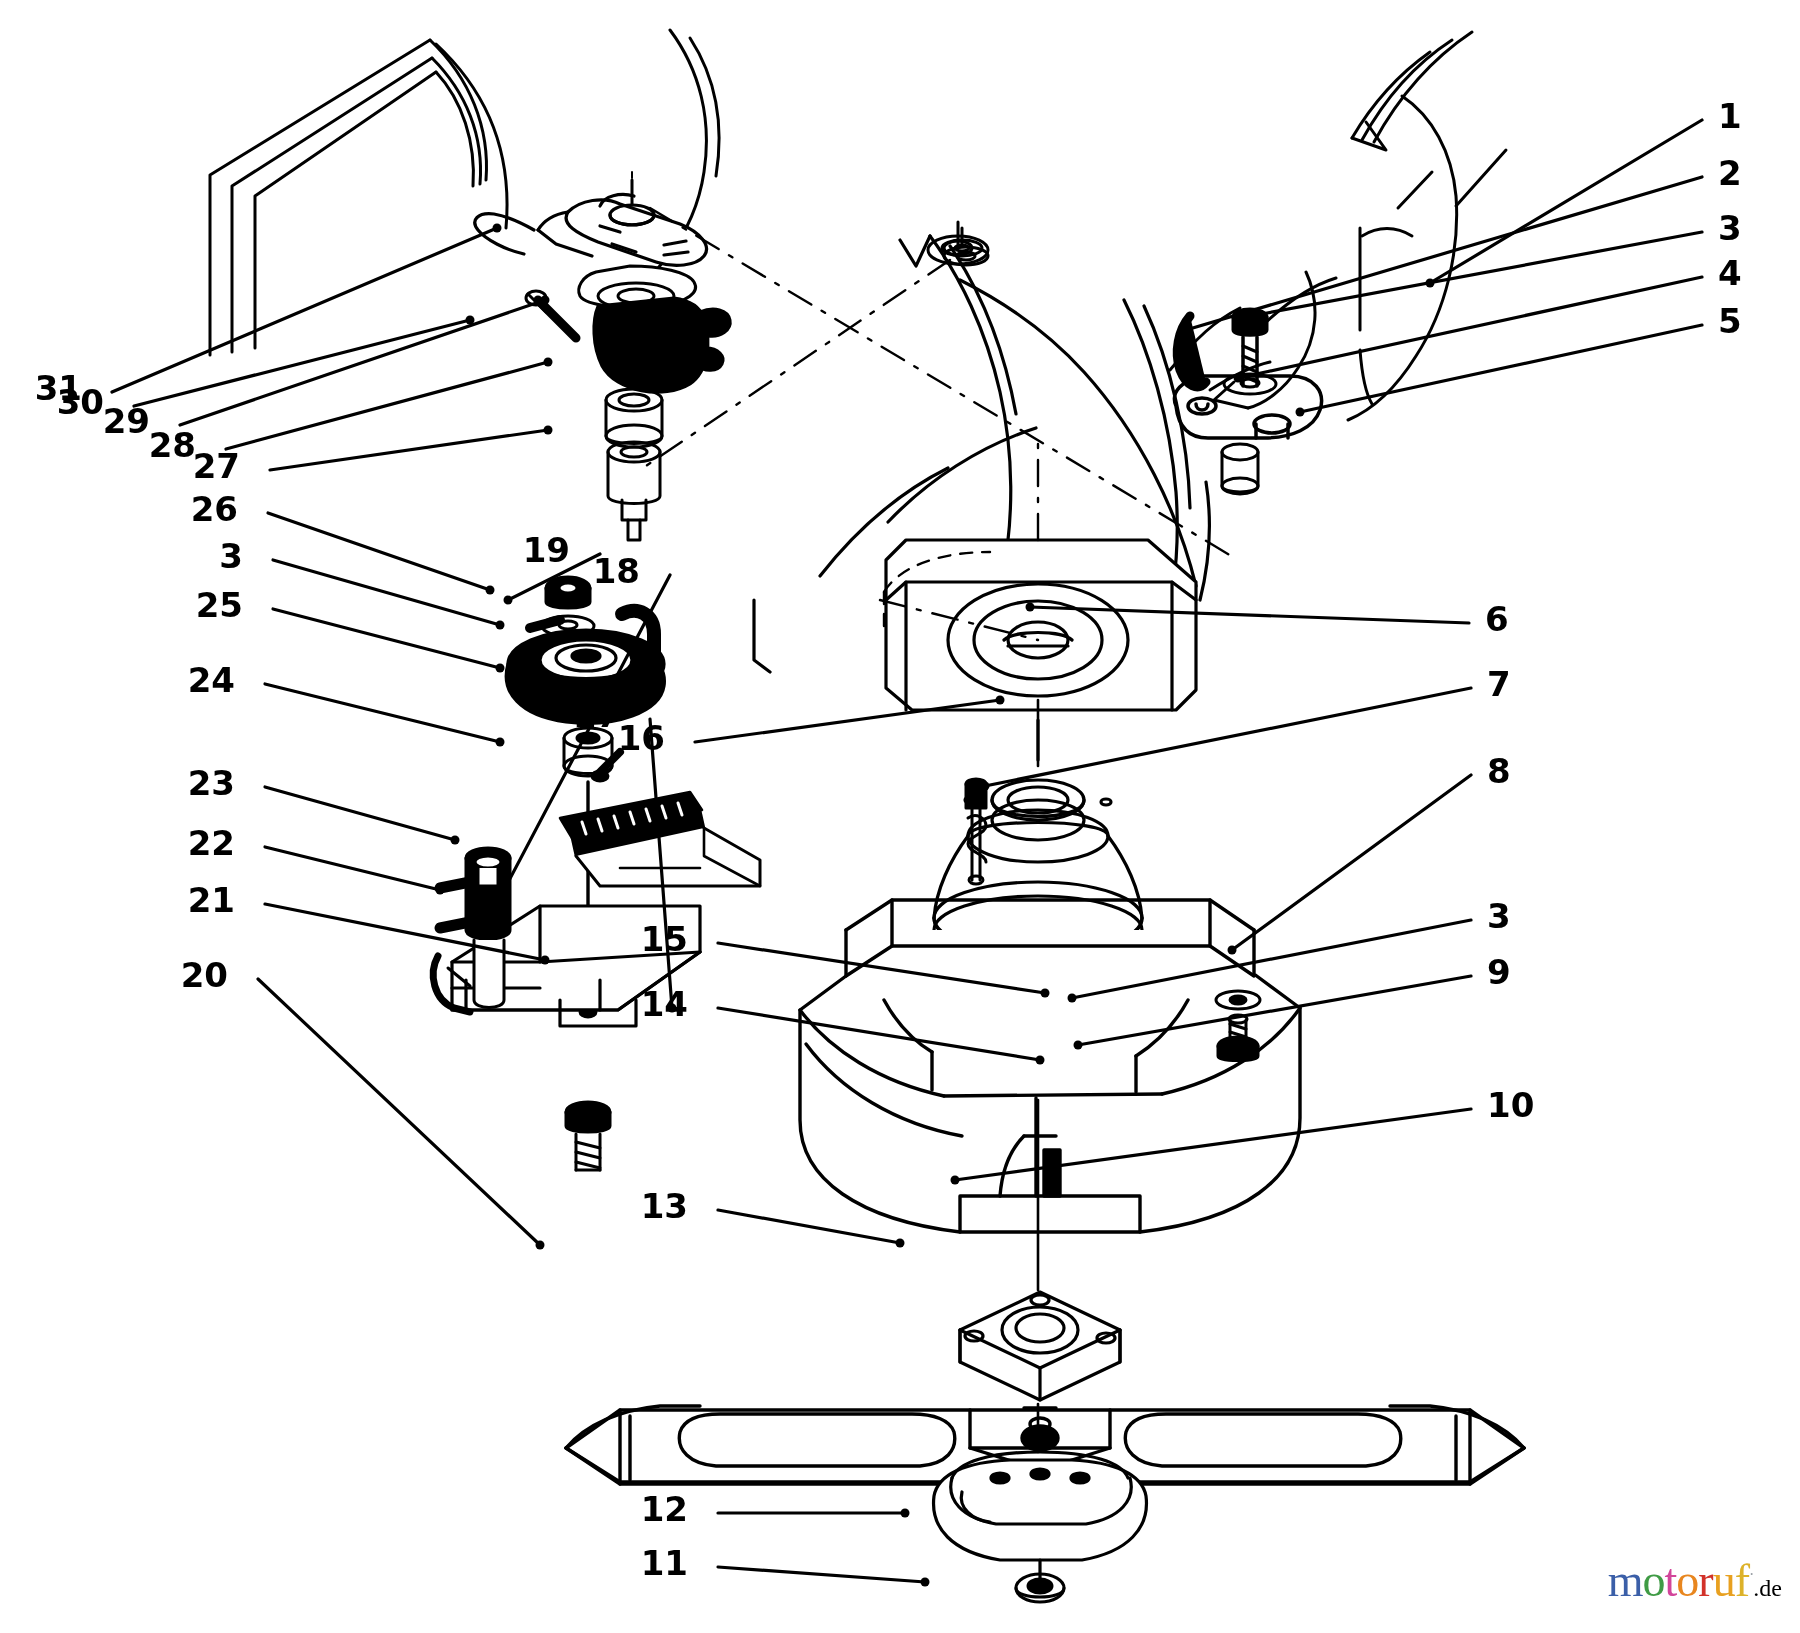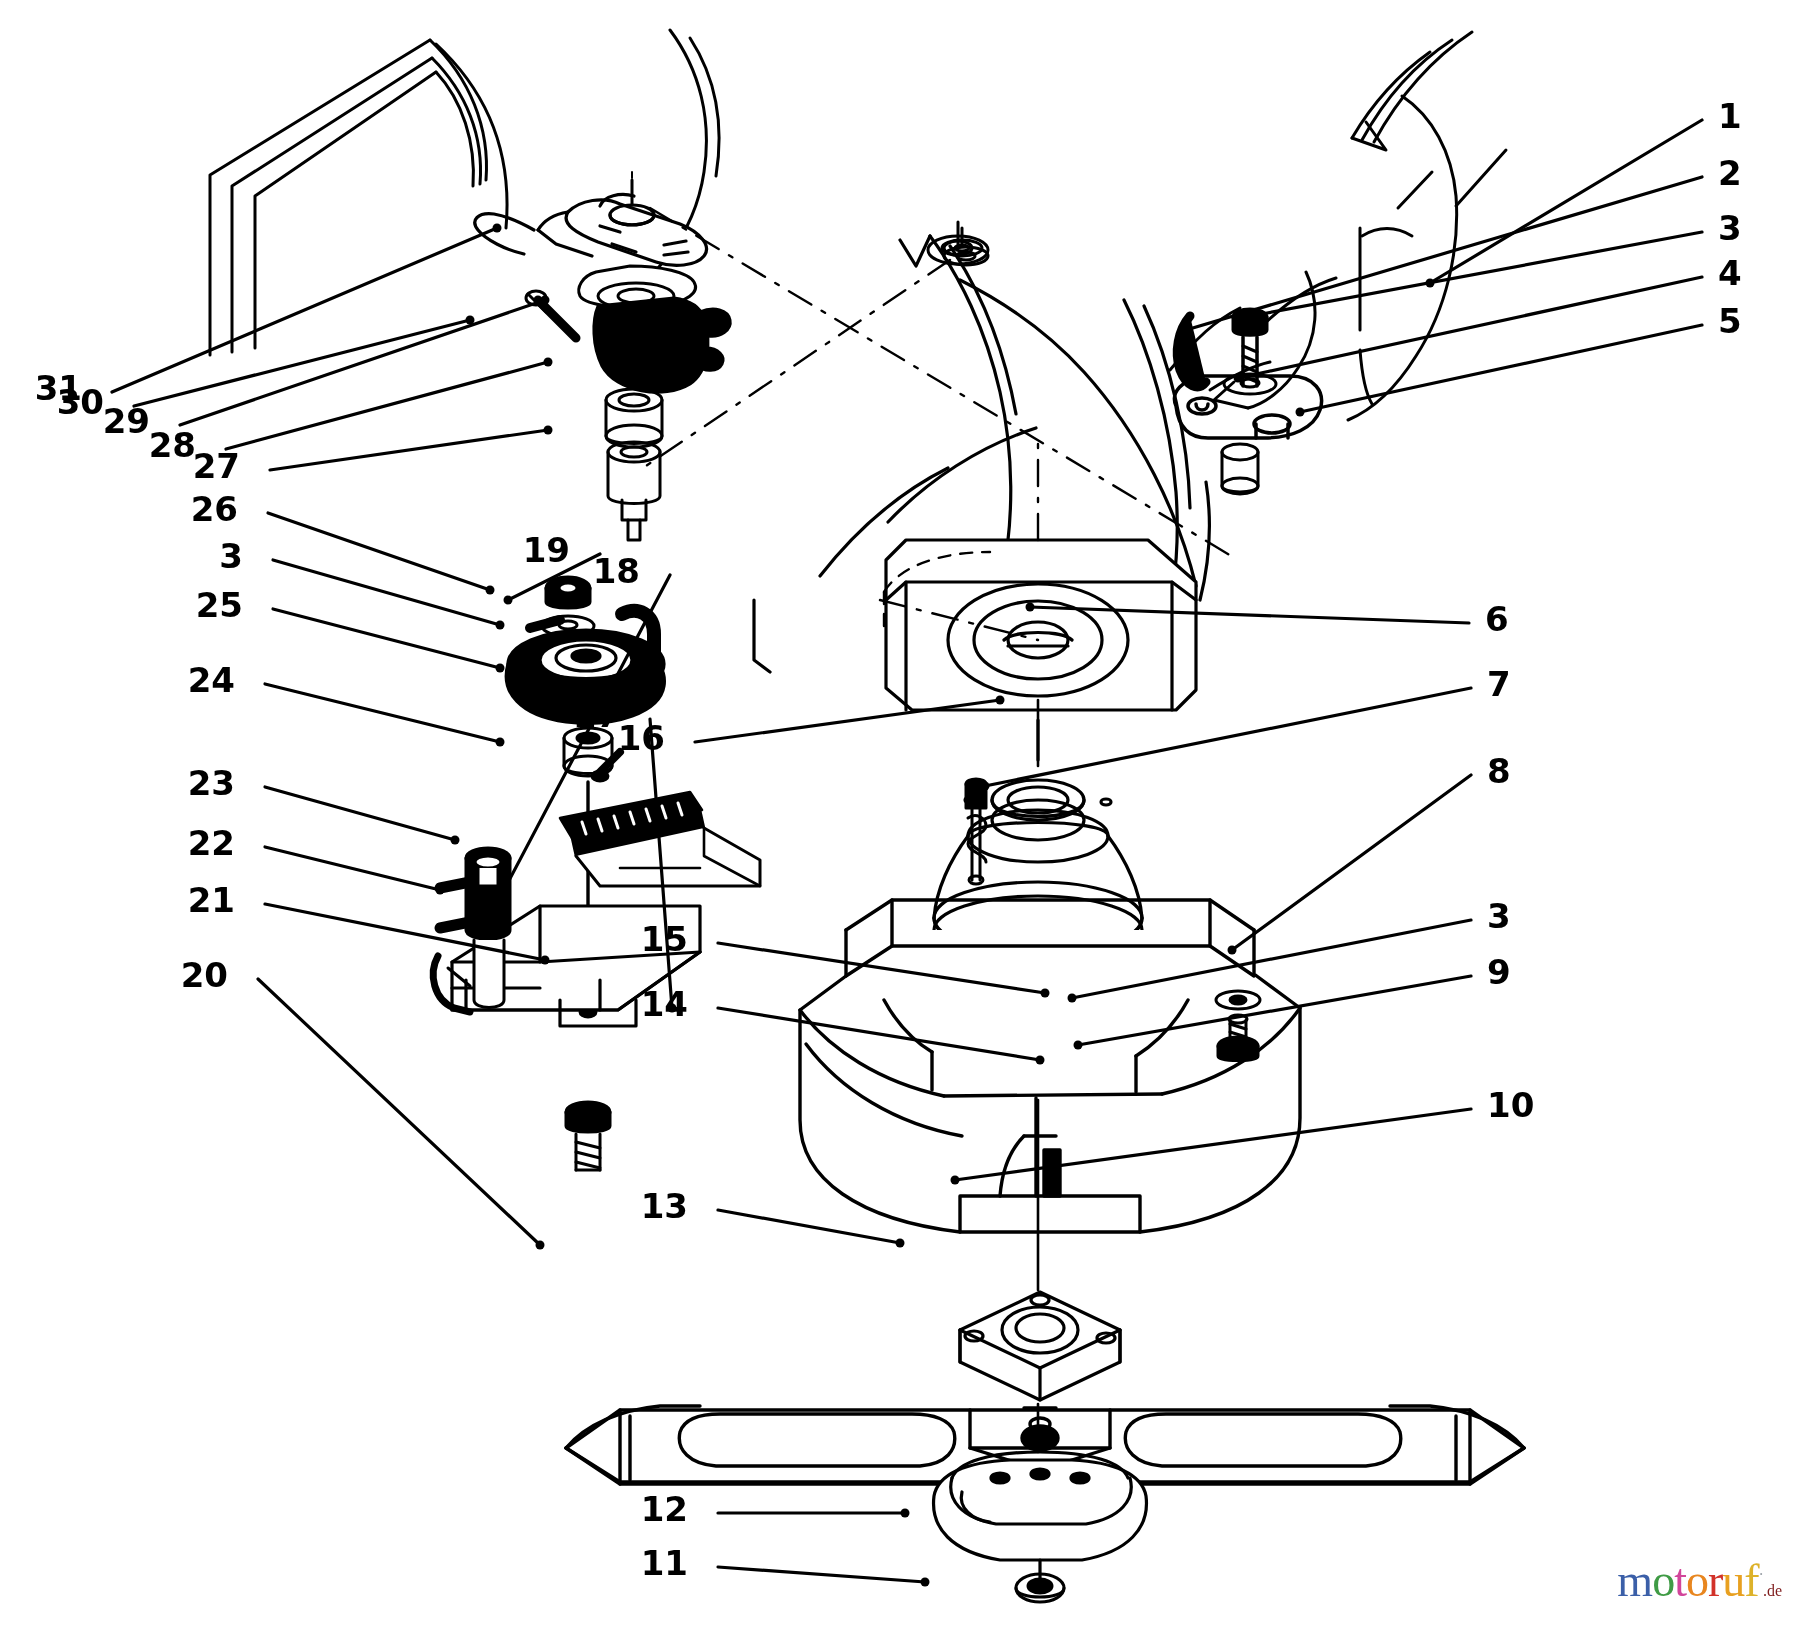--- a/index.html
+++ b/index.html
@@ -1,21 +1,21 @@
 <!DOCTYPE html>
 <html><head>
 <meta charset="utf-8">
 <style>
   html,body{margin:0;padding:0;background:#ffffff;}
   body{font-family:"Liberation Sans",sans-serif;}
   #stage{position:relative;width:1800px;height:1633px;background:#fffffe;overflow:hidden;}
   #art{position:absolute;left:0;top:0;width:1800px;height:1633px;}
   .wm{position:absolute;right:18px;bottom:26px;font-family:"Liberation Serif",serif;font-size:46px;letter-spacing:-1px;white-space:nowrap;}
   .wm span{display:inline-block;margin-top:36px;}
-  .wm .suffix{font-size:16px;color:#7f1d1d;letter-spacing:0;}
+  .wm .suffix{font-size:24px;color:#000000;letter-spacing:0;}
   .wm .dot{font-size:16px;vertical-align:super;color:#9aa0a6;}
 </style>
 </head>
 <body>
 
 <div id="stage">
 
   <svg id="art" viewBox="0 0 1800 1633" xmlns="http://www.w3.org/2000/svg">
     <rect x="0" y="0" width="1800" height="1633" fill="#ffffff"></rect>
 

